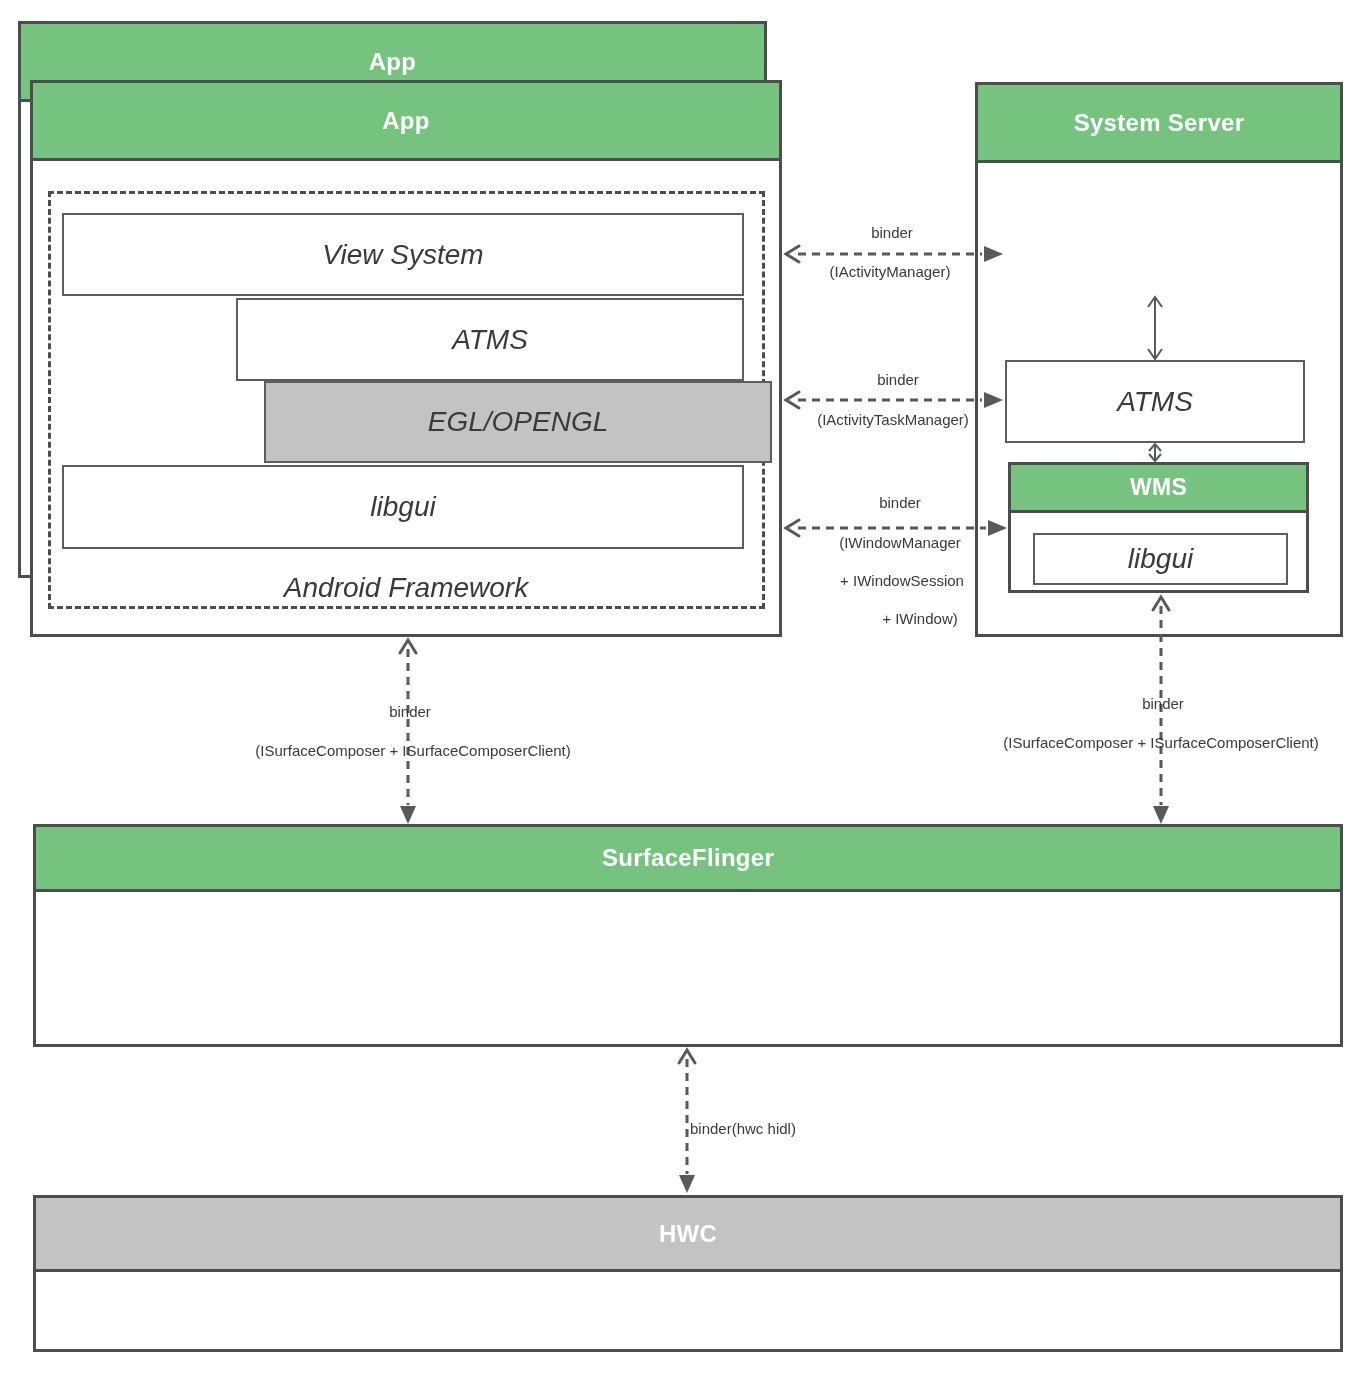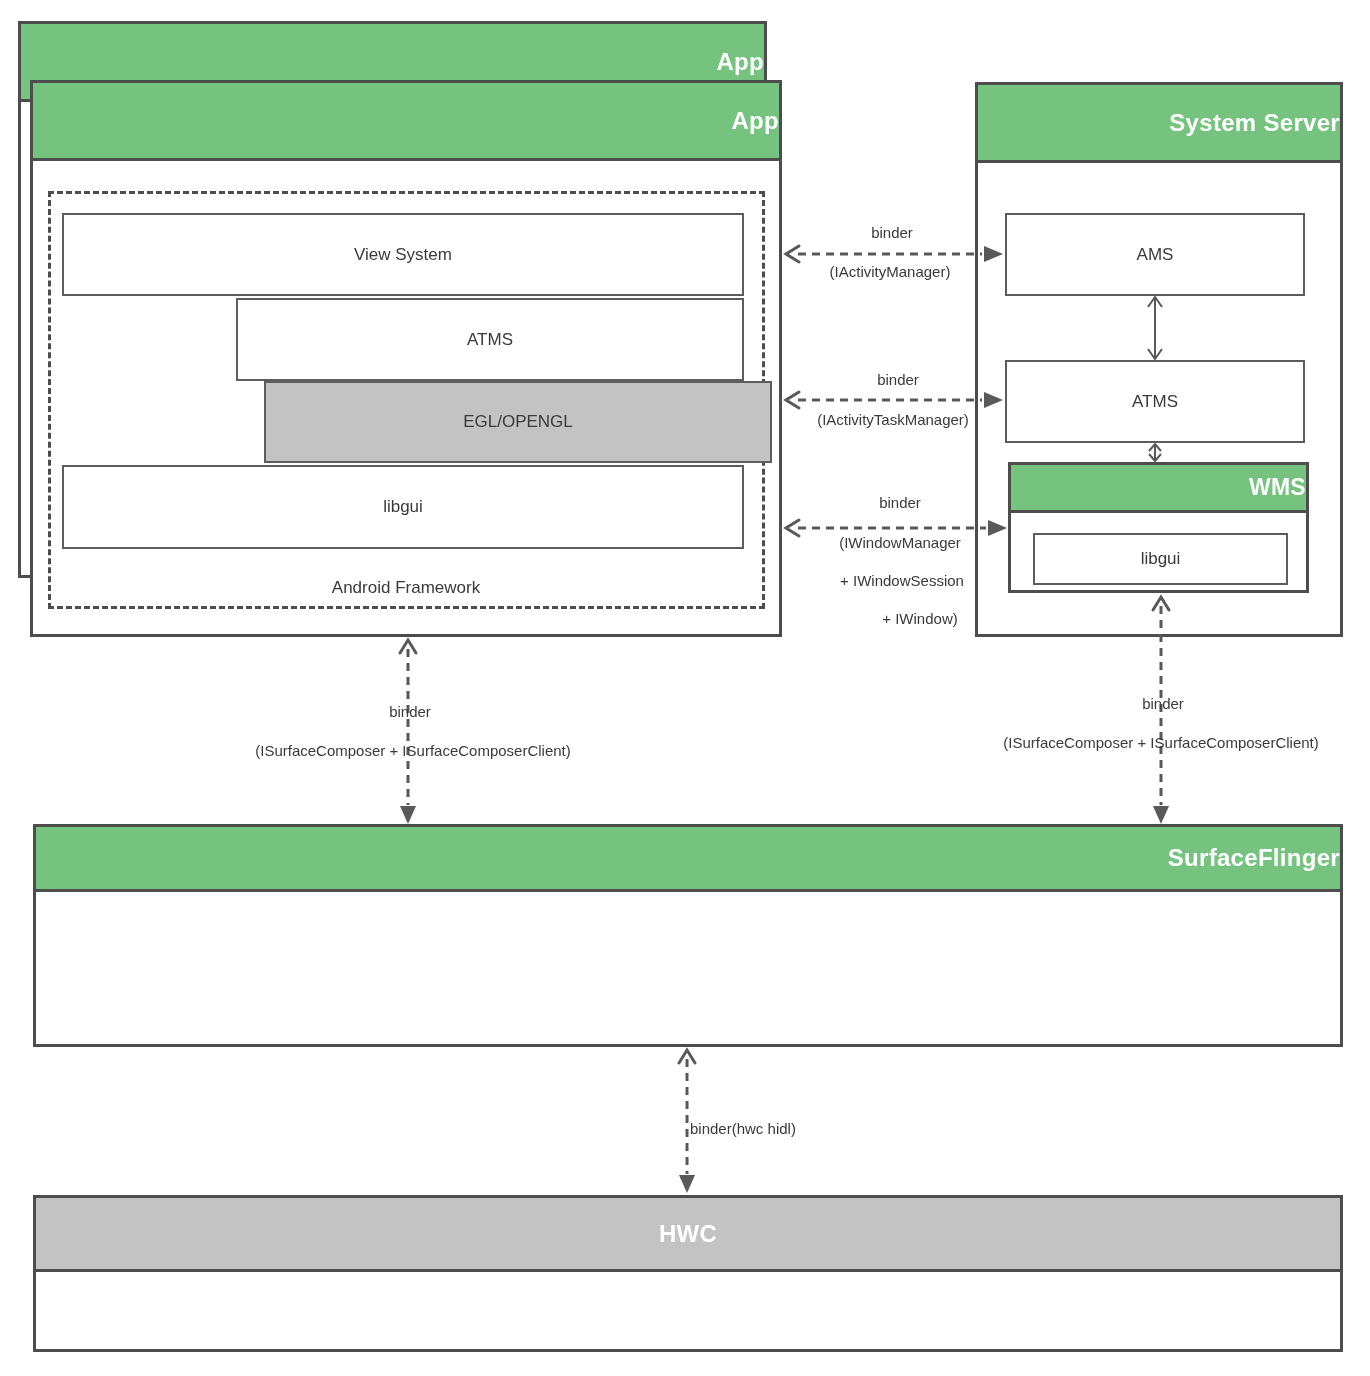--- a/index.html
+++ b/index.html
@@ -7,26 +7,26 @@
     position:relative;width:1370px;height:1376px;overflow:hidden;
     font-family:"Liberation Sans",sans-serif;background:#ffffff;
   }
   .box{position:absolute;box-sizing:border-box;background:#ffffff;border:3px solid var(--border,#4d4d4d);}
   .inner{border-width:2px;border-color:#5d5d5d;}
   .hdr{
     box-sizing:border-box;width:100%;display:flex;align-items:center;justify-content:center;
     color:#ffffff;font-weight:bold;font-size:24px;letter-spacing:.3px;
     border-bottom:3px solid var(--border,#4d4d4d);
   }
-  .hdr-green{background:var(--green,#76c27f);justify-content:flex-end;}
+  .hdr-green{background:var(--green,#76c27f);}
   .hdr-gray{background:var(--gray,#c3c3c3);}
   .fill-gray{background:var(--gray,#c3c3c3);margin-left:28px;}
   .lbl{
     position:absolute;box-sizing:border-box;display:flex;align-items:center;justify-content:center;
-    color:#3a3a3a;font-size:17px;white-space:nowrap;
+    color:#3a3a3a;font-size:28px;white-space:nowrap;font-style:italic;
   }
   .dashed-box{position:absolute;box-sizing:border-box;border:3px dashed var(--border,#4d4d4d);}
   .conn-label{
     position:absolute;transform:translate(-50%,-50%);white-space:nowrap;
     color:#3a3a3a;font-size:15px;line-height:1.2;text-align:center;
   }
   .conn-label.left-anchored{transform:translate(0,-50%);}
   svg.arrows{position:absolute;left:0;top:0;pointer-events:none;}
   .dash-line{stroke:var(--arrow,#595959);stroke-width:3;fill:none;stroke-dasharray:8 6;}
   .solid-line{stroke:var(--arrow,#595959);stroke-width:2;fill:none;}
@@ -64,23 +64,20 @@
     <span>EGL/OPENGL</span>
   </div>
   <div class="box inner lbl" style="left:62px;top:465px;width:682px;height:84px;">
     <span>libgui</span>
   </div>
 
   <div class="box" style="left:975px;top:82px;width:368px;height:555px;">
     <div class="hdr hdr-green" style="height:78px;">
       <span>System Server</span>
     </div>
-  </div>
-  <div class="box inner lbl" style="left:1005px;top:213px;width:300px;height:83px;">
-    <span>AMS</span>
   </div>
   <div class="box inner lbl" style="left:1005px;top:360px;width:300px;height:83px;">
     <span>ATMS</span>
   </div>
   <div class="box" style="left:1008px;top:462px;width:301px;height:131px;">
     <div class="hdr hdr-green" style="height:48px;font-size:23px;">
       <span>WMS</span>
     </div>
   </div>
   <div class="box inner lbl" style="left:1033px;top:533px;width:255px;height:52px;">

